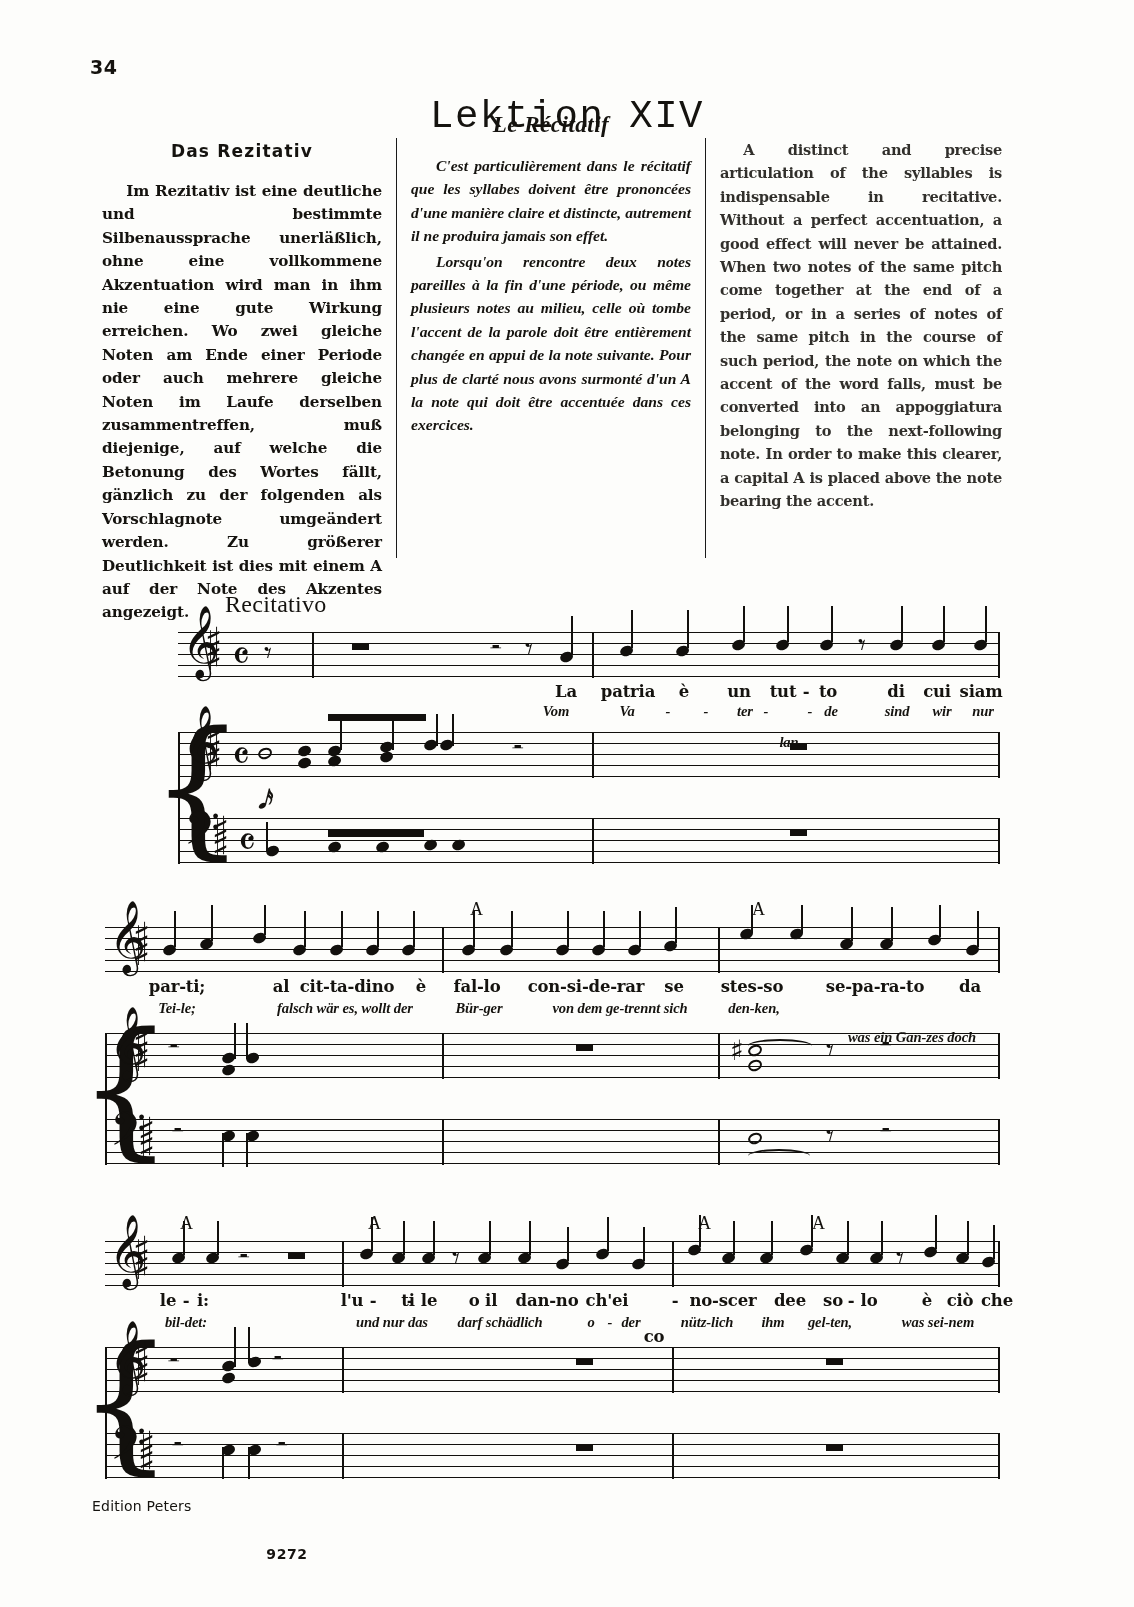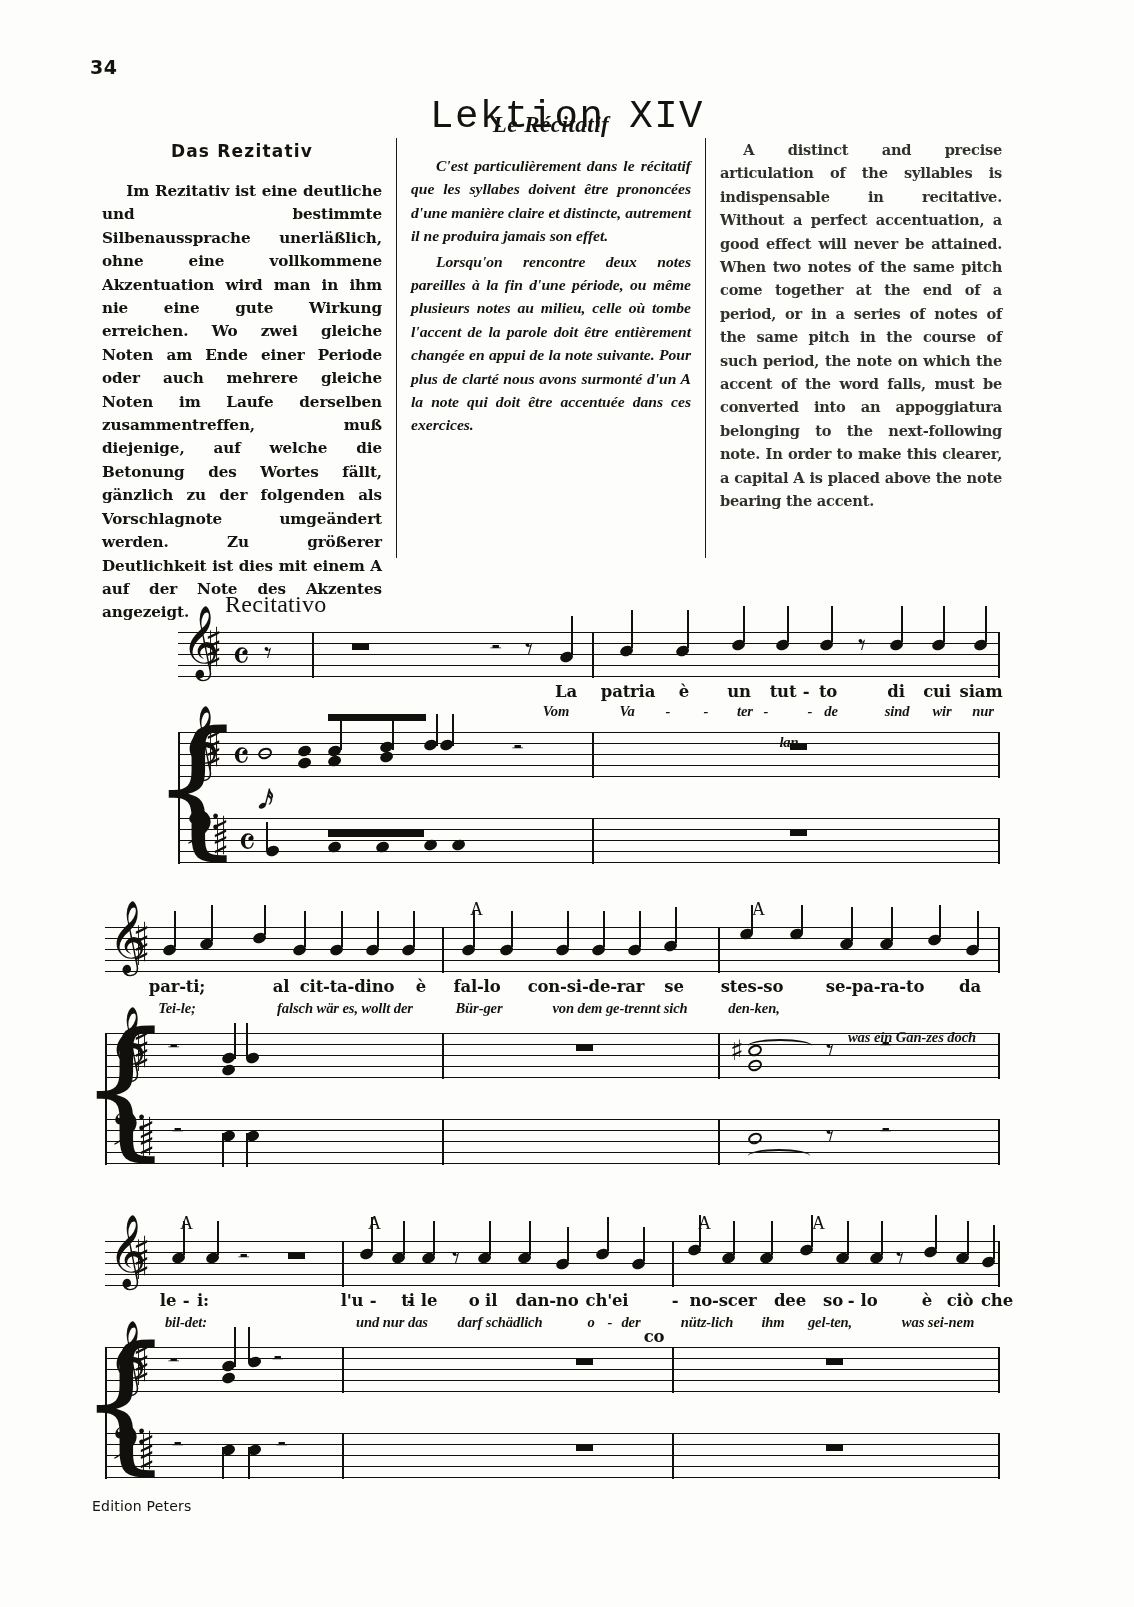--- a/index.html
+++ b/index.html
@@ -601,14 +601,15 @@
       <div class="mrest" style="left:826px;top:229px;"></div>
       <div class="barline" style="left:342px;top:218px;height:46px;"></div>
       <div class="barline" style="left:672px;top:218px;height:46px;"></div>
       <div class="barline" style="left:998px;top:218px;height:46px;"></div>
       <div class="barline" style="left:105px;top:132px;height:132px;"></div>
     </div>
 
   </div>
 
   <div class="footer-left">Edition Peters</div>
+  <div class="footer-center">9272</div>
 
 </div>
 
 </body></html>

